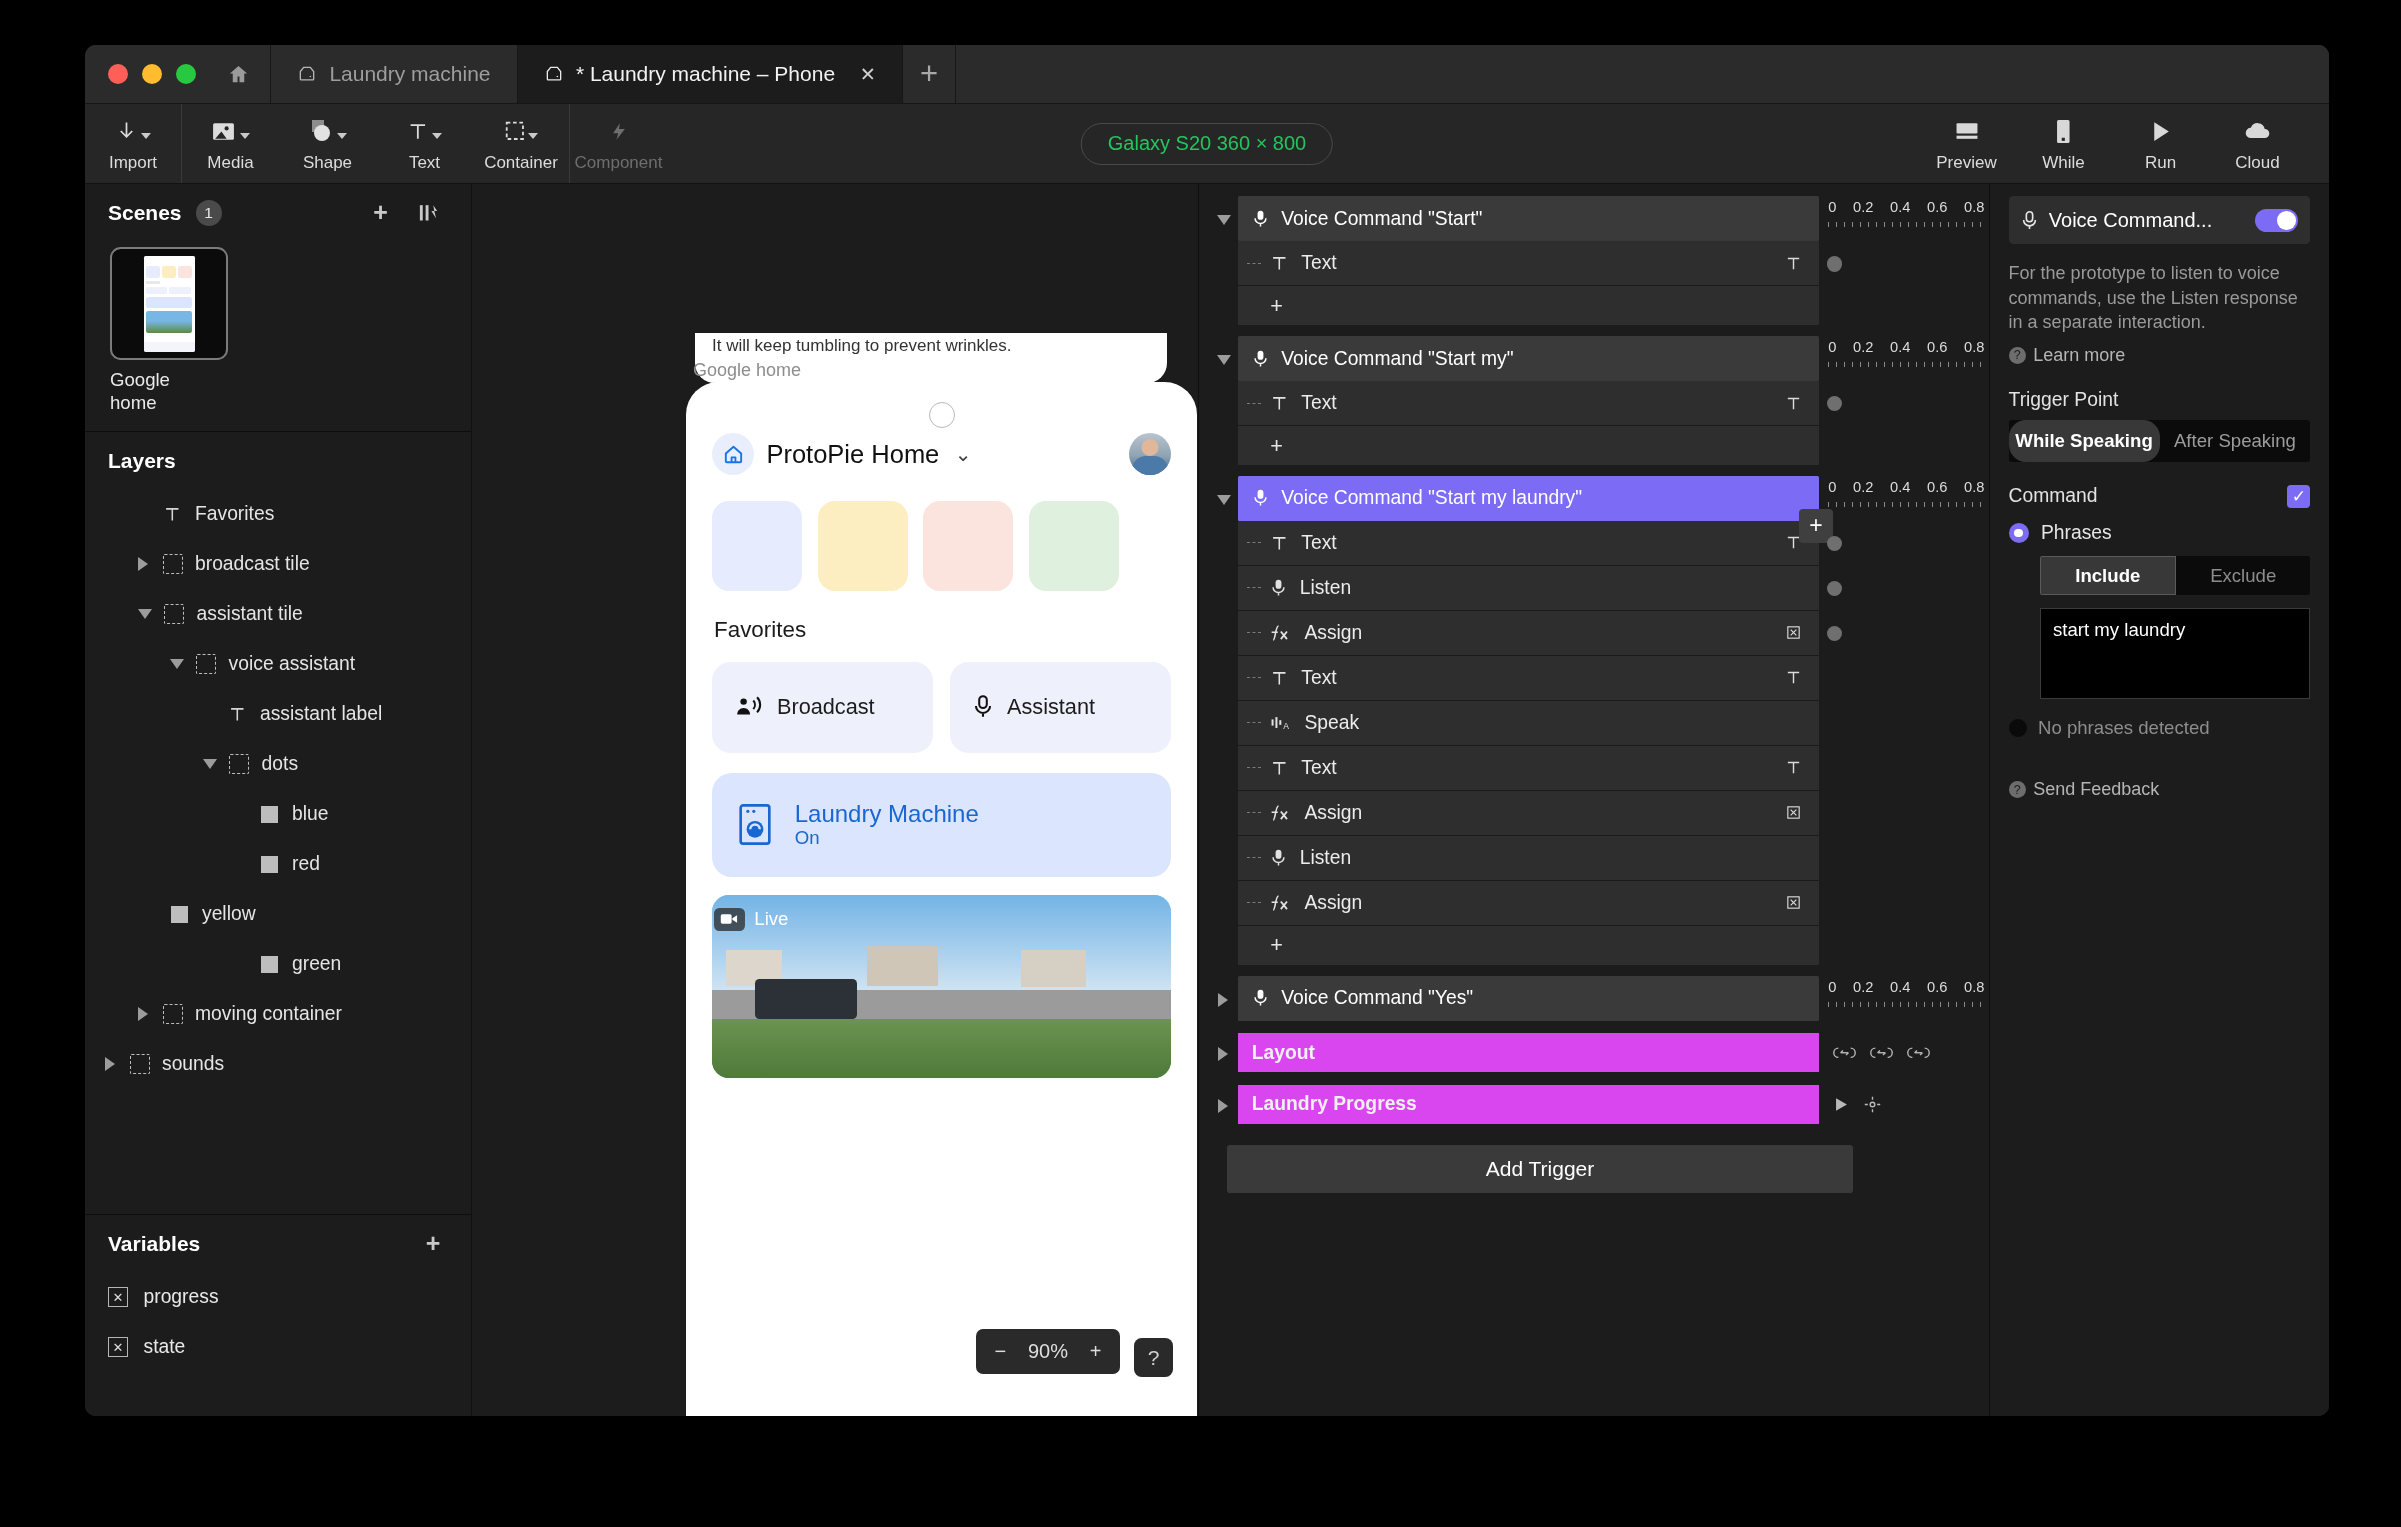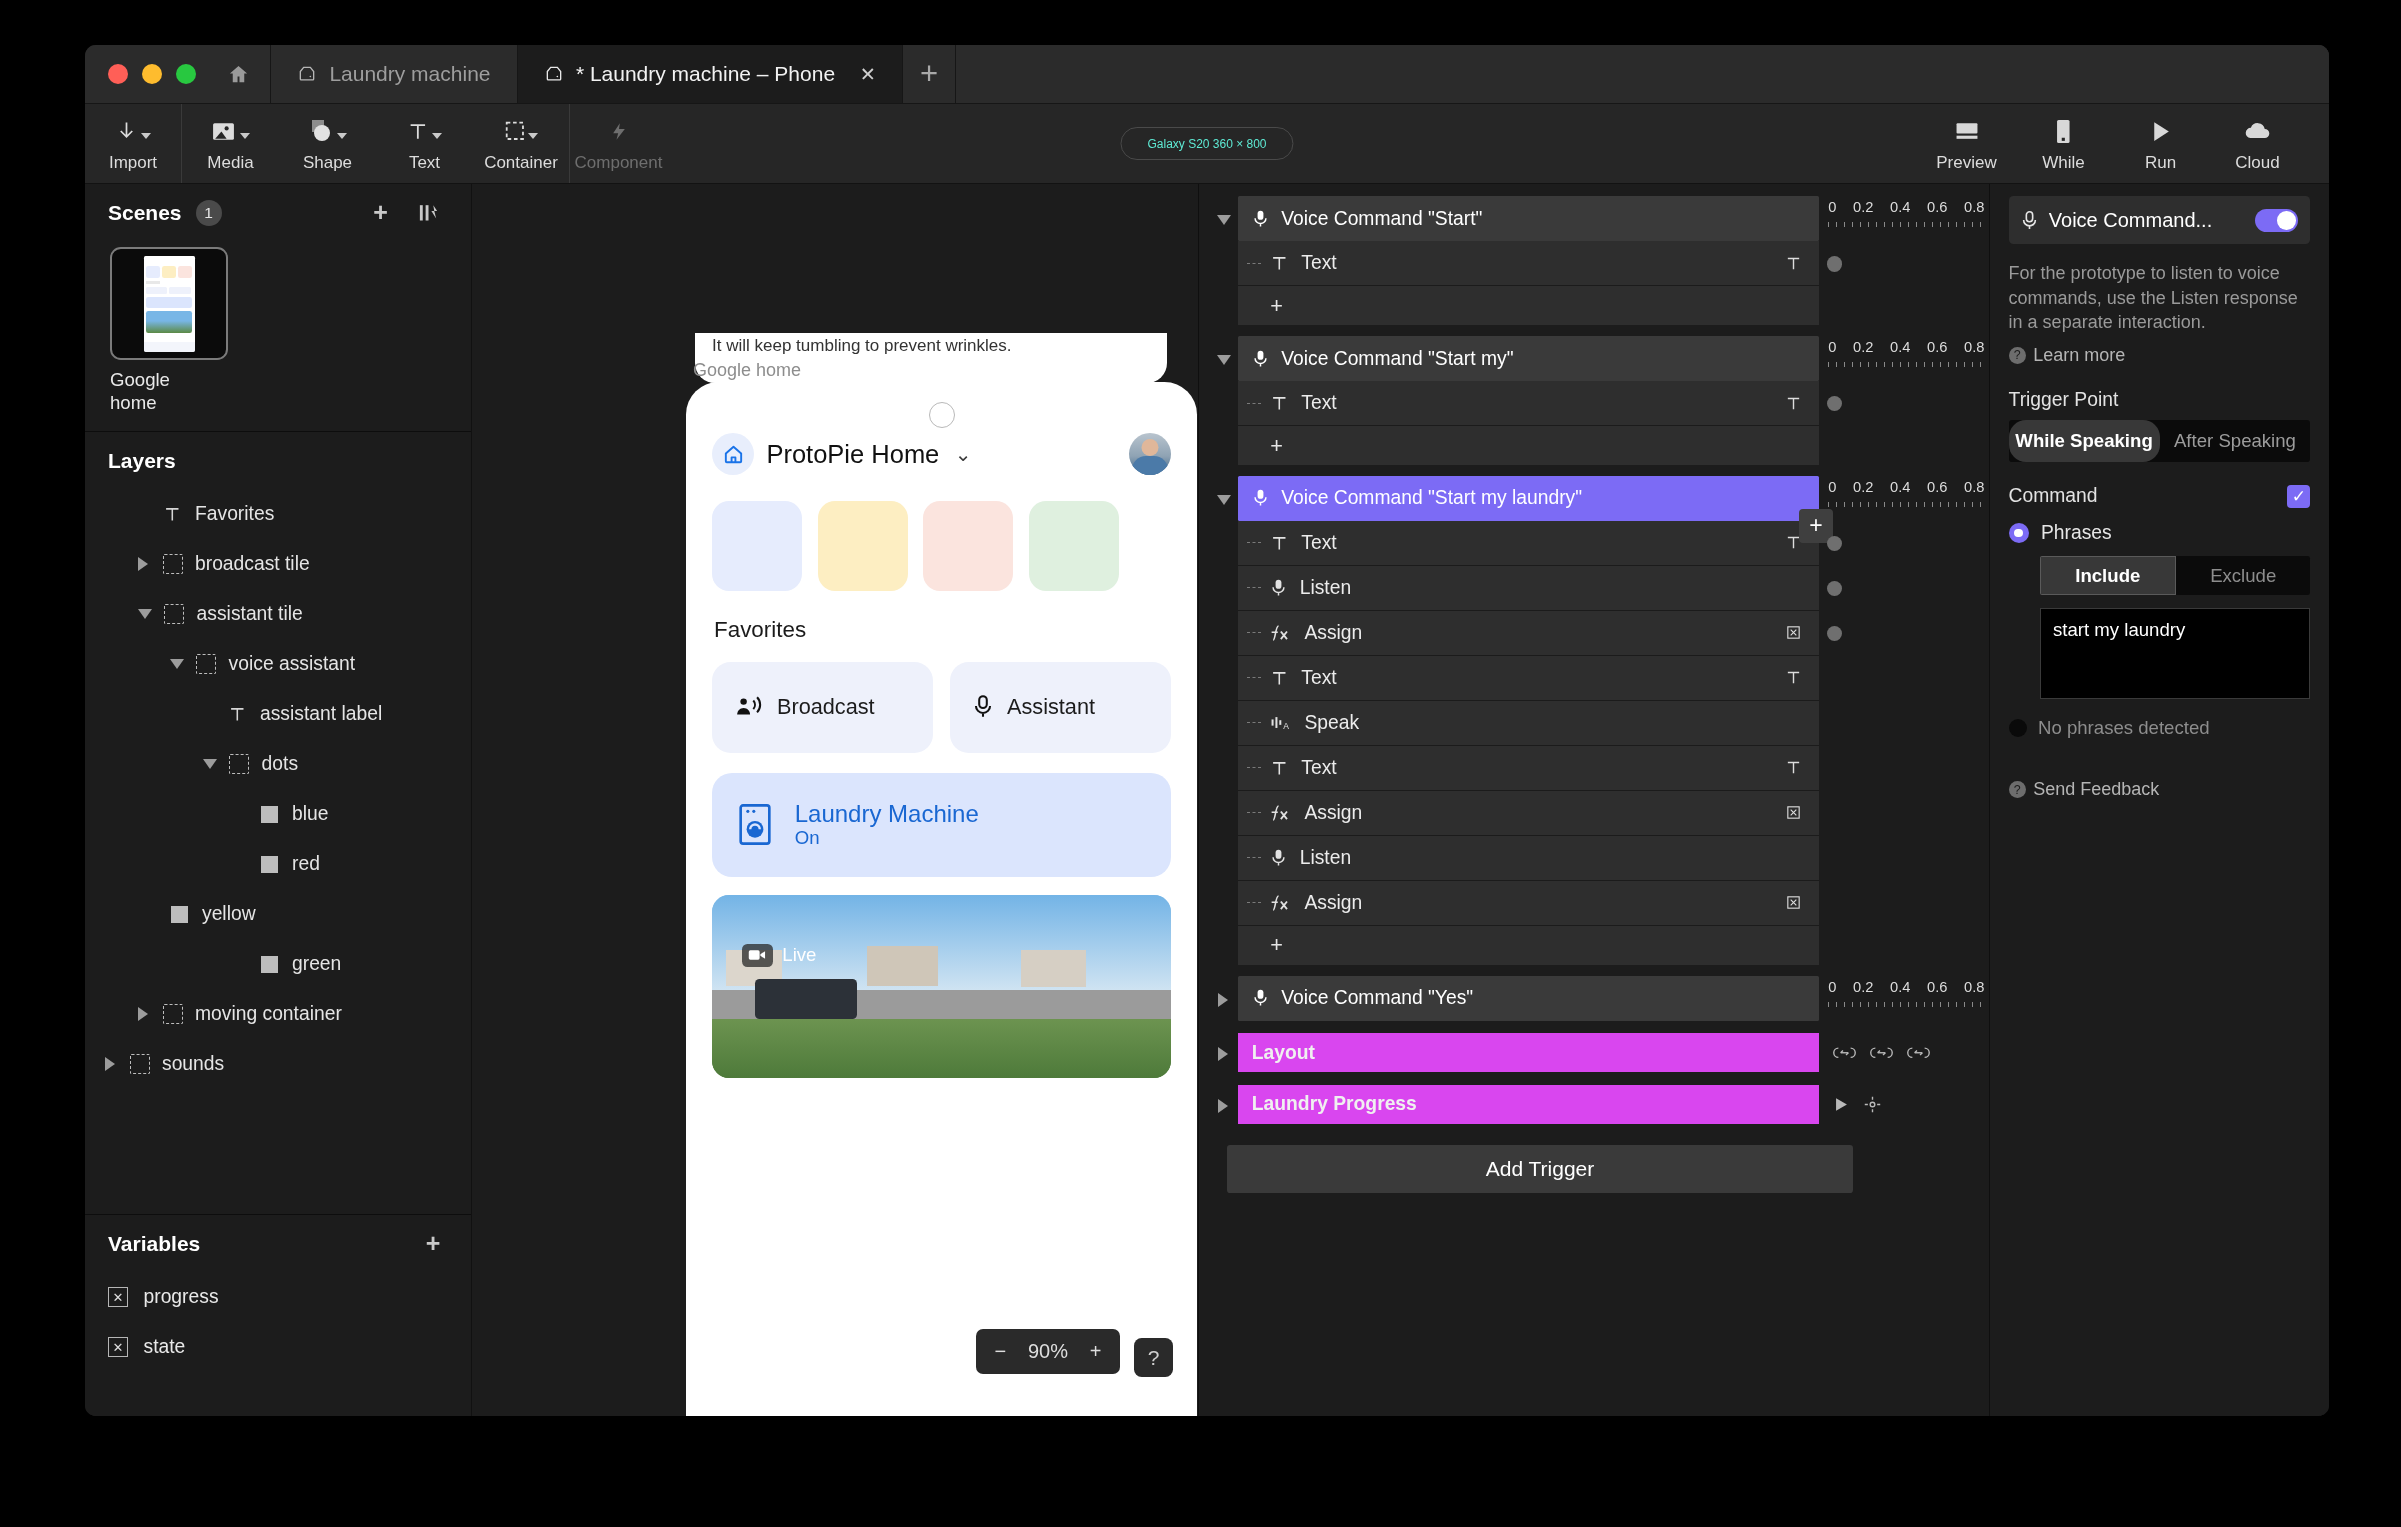--- a/index.html
+++ b/index.html
@@ -45,21 +45,21 @@
     width:97px; height:100%; display:flex; flex-direction:column; align-items:center;
     justify-content:center; gap:4.6px; color:#dcdcdc; font-size:17px; position:relative;
   }
   .tool.sep{ border-right:0.8px solid #3a3a3a; }
   .tool.disabled{ color:#6e6e6e; }
   .tool .glyph{ height:34px; display:flex;align-items:center;justify-content:center;gap:3.1px;}
   .caret{ width:0;height:0;border-left:5.4px solid transparent;border-right:5.4px solid transparent;border-top:6.2px solid #c9c9c9; margin-top:9.3px;}
   #device-chip{
     position:absolute; left:50%; transform:translateX(-50%);
     border:0.8px solid #4a4a4a; border-radius:21.7px; padding:8.5px 26px;
-    color:#5eead4; font-size:12px; background:#262626; white-space:nowrap;
+    color:#22c55e; font-size:20px; background:#262626; white-space:nowrap;
   }
   .tb-right{ position:absolute; right:23px; display:flex; }
   
   #body{ flex:1; display:flex; min-height:0; }
   
   #left{
     width:387px; flex:0 0 387px; background:#1c1c1c; display:flex; flex-direction:column;
     border-right:0.8px solid #111;
   }
   .panel-head{
@@ -141,21 +141,21 @@
   #laundry-card .lc-sub{ font-size:18.6px;color:#1967d2;}
   #cam-card{
     margin:18.6px 26px 0 26px;height:183px;border-radius:17px;overflow:hidden;position:relative;
     background:linear-gradient(180deg,#8fc4ea 0%,#bcd9ee 40%,#6f8f5e 55%,#4f7a3e 100%);
   }
   #cam-card .sky{position:absolute;inset:0 0 48% 0;background:linear-gradient(180deg,#73b4e6,#cfe3f2);}
   #cam-card .ground{position:absolute;inset:52% 0 0 0;background:linear-gradient(180deg,#7ba05b,#4e7a3a);}
   #cam-card .road{position:absolute;left:0;right:0;top:52%;height:29px;background:#9b9b9b;}
   #cam-card .house{position:absolute;background:#dcd6cc;}
   #cam-card .truck{position:absolute;left:43px;top:46%;width:102px;height:40px;background:#2c3138;border-radius:4.6px;}
-  #live-badge{ position:absolute; left:30px; top:12.4px; display:flex;align-items:center;gap:9.3px;color:#fff;font-size:18.6px;margin-top:36px;}
+  #live-badge{ position:absolute; left:2px; top:12.4px; display:flex;align-items:center;gap:9.3px;color:#fff;font-size:18.6px;}
   .cam-ico{width:31px;height:23px;background:rgba(40,40,40,.75);border-radius:5.4px;display:flex;align-items:center;justify-content:center;}
   #zoom-chip{
     position:absolute; left:504px; bottom:42px; width:144px;height:45px;background:#2a2a2a;border-radius:7px;
     display:flex;align-items:center;justify-content:space-between;padding:0 18.6px;color:#dedede;font-size:20px;
   }
   #help-chip{
     position:absolute; right:25px; bottom:39px; width:39px;height:39px;border-radius:7.7px;background:#2a2a2a;
     display:flex;align-items:center;justify-content:center;color:#cfcfcf;font-size:21px;
   }
   

